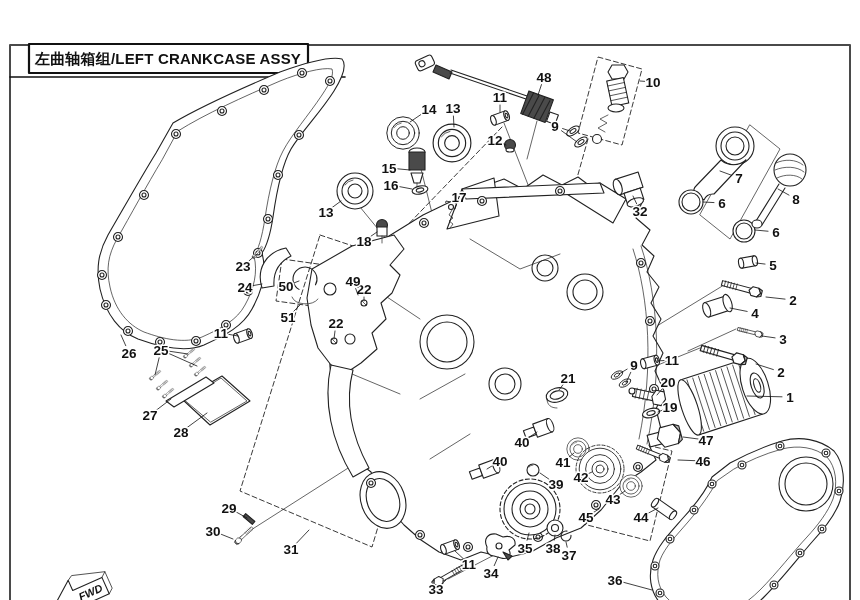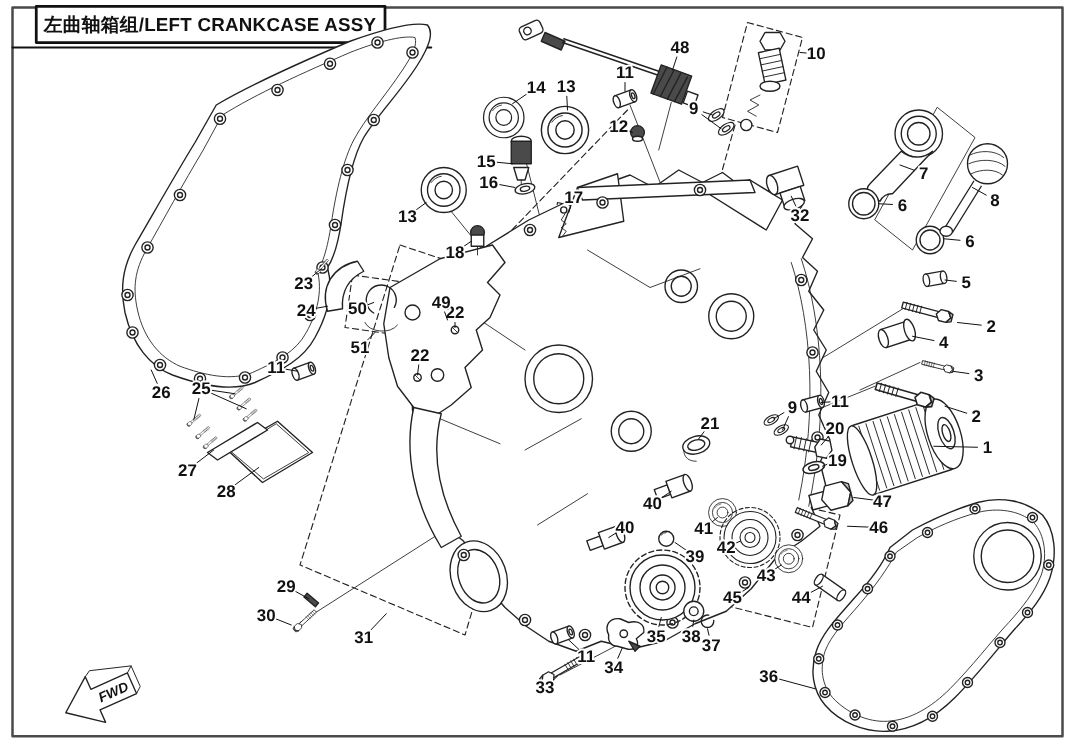--- a/index.html
+++ b/index.html
@@ -1,17 +1,17 @@
 <!DOCTYPE html>
 <html><head>
 <meta charset="utf-8">
 <style>
   html,body{margin:0;padding:0;background:#fff;width:860px;height:600px;overflow:hidden;
     font-family:"Liberation Sans",sans-serif;}
-  #stage{position:relative;width:860px;height:432px;background:#fff;}
+  #stage{position:relative;width:860px;height:432px;background:#fff;margin-top:39px;}
   svg{position:absolute;left:0;top:0;}
   svg *{fill:none;stroke:#222;stroke-width:1.1;stroke-linejoin:round;stroke-linecap:round;}
   .fw{fill:#ffffff;}
   .dk{fill:#4a4a4a;stroke:#222;}
   .md{fill:#bdbdbd;}
   .dash{stroke-dasharray:5 3;stroke-width:0.9;}
   .axis{stroke-width:0.75;stroke:#333;}
   .thin{stroke-width:0.7;}
   .frame{stroke:#4a4a4a;stroke-width:2;}
   .tbox{stroke:#111;stroke-width:2.2;fill:#fff;}

